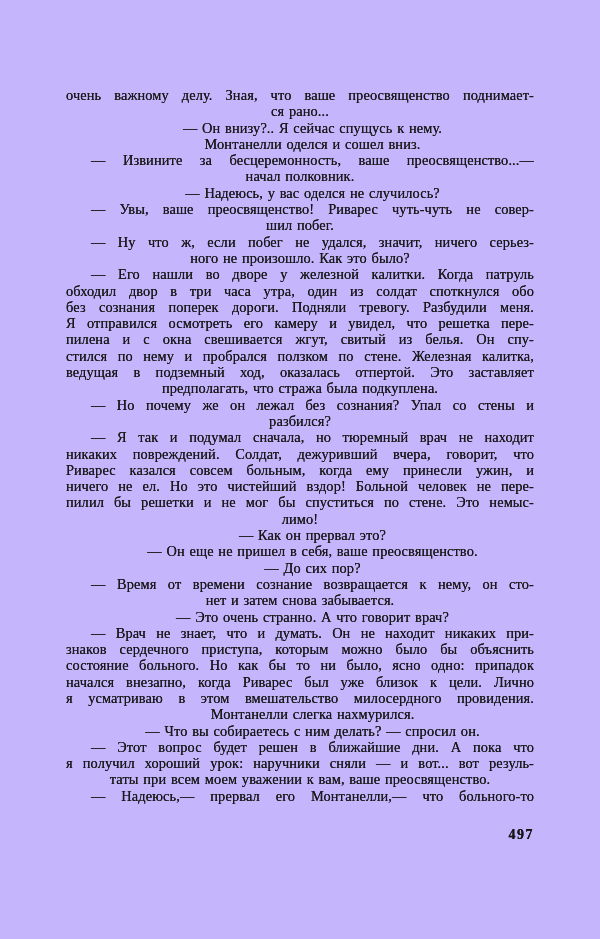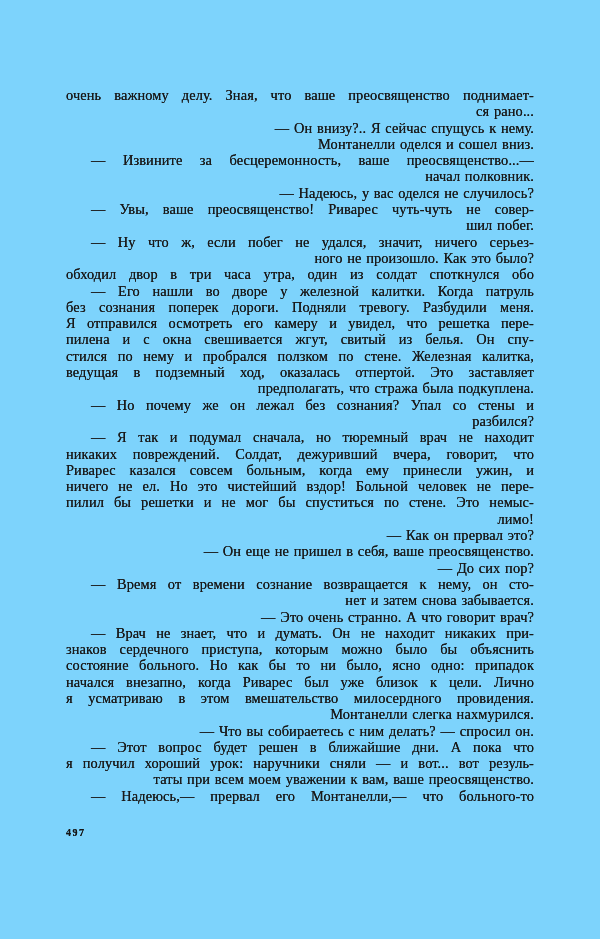--- a/index.html
+++ b/index.html
@@ -10,53 +10,53 @@
     width: 600px;
     height: 939px;
     background: #ffffff;
     font-family: "Liberation Serif", serif;
     overflow: hidden;
   }
   .page {
     position: relative;
     width: 600px;
     height: 939px;
-    background: #7dd3fc;
+    background: #c4b5fd;
     color: #1a1a1a;
   }
   .text-block {
     position: absolute;
     left: 66px;
     top: 87px;
     width: 468px;
   }
   .line {
     font-size: 14.4px;
     line-height: 16.3px;
     height: 16.3px;
     letter-spacing: 0.1px;
     word-spacing: 1px;
     white-space: normal;
     text-shadow: 0 0 0.4px currentColor; 
-    text-align: right;
+    text-align: center;
   }
   .line.just {
     text-align: justify;
     text-align-last: justify;
   }
   .line.indent {
     text-indent: 25px;
   }
   .page-number {
     position: absolute;
     left: 66px;
     top: 827px;
     width: 468px;
-    text-align: left;
-    font-size: 10px;
+    text-align: right;
+    font-size: 14px;
     font-weight: bold;
     letter-spacing: 1.5px;
     color: #151515;
     text-shadow: 0 0 0.4px currentColor;
   }
 </style>
 </head>
 <body>
 
 <div class="page">
@@ -65,22 +65,22 @@
       <div class="line">ся рано...</div>
       <div class="line indent">— Он внизу?.. Я сейчас спущусь к нему.</div>
       <div class="line indent">Монтанелли оделся и сошел вниз.</div>
       <div class="line indent just">— Извините за бесцеремонность, ваше преосвященство...—</div>
       <div class="line">начал полковник.</div>
       <div class="line indent">— Надеюсь, у вас оделся не случилось?</div>
       <div class="line indent just">— Увы, ваше преосвященство! Риварес чуть-чуть не совер-</div>
       <div class="line">шил побег.</div>
       <div class="line indent just">— Ну что ж, если побег не удался, значит, ничего серьез-</div>
       <div class="line">ного не произошло. Как это было?</div>
+      <div class="line indent just">— Его нашли во дворе у железной калитки. Когда патруль</div>
       <div class="line just">обходил двор в три часа утра, один из солдат споткнулся обо</div>
-      <div class="line indent just">— Его нашли во дворе у железной калитки. Когда патруль</div>
       <div class="line just">без сознания поперек дороги. Подняли тревогу. Разбудили меня.</div>
       <div class="line just">Я отправился осмотреть его камеру и увидел, что решетка пере-</div>
       <div class="line just">пилена и с окна свешивается жгут, свитый из белья. Он спу-</div>
       <div class="line just">стился по нему и пробрался ползком по стене. Железная калитка,</div>
       <div class="line just">ведущая в подземный ход, оказалась отпертой. Это заставляет</div>
       <div class="line">предполагать, что стража была подкуплена.</div>
       <div class="line indent just">— Но почему же он лежал без сознания? Упал со стены и</div>
       <div class="line">разбился?</div>
       <div class="line indent just">— Я так и подумал сначала, но тюремный врач не находит</div>
       <div class="line just">никаких повреждений. Солдат, дежуривший вчера, говорит, что</div>

